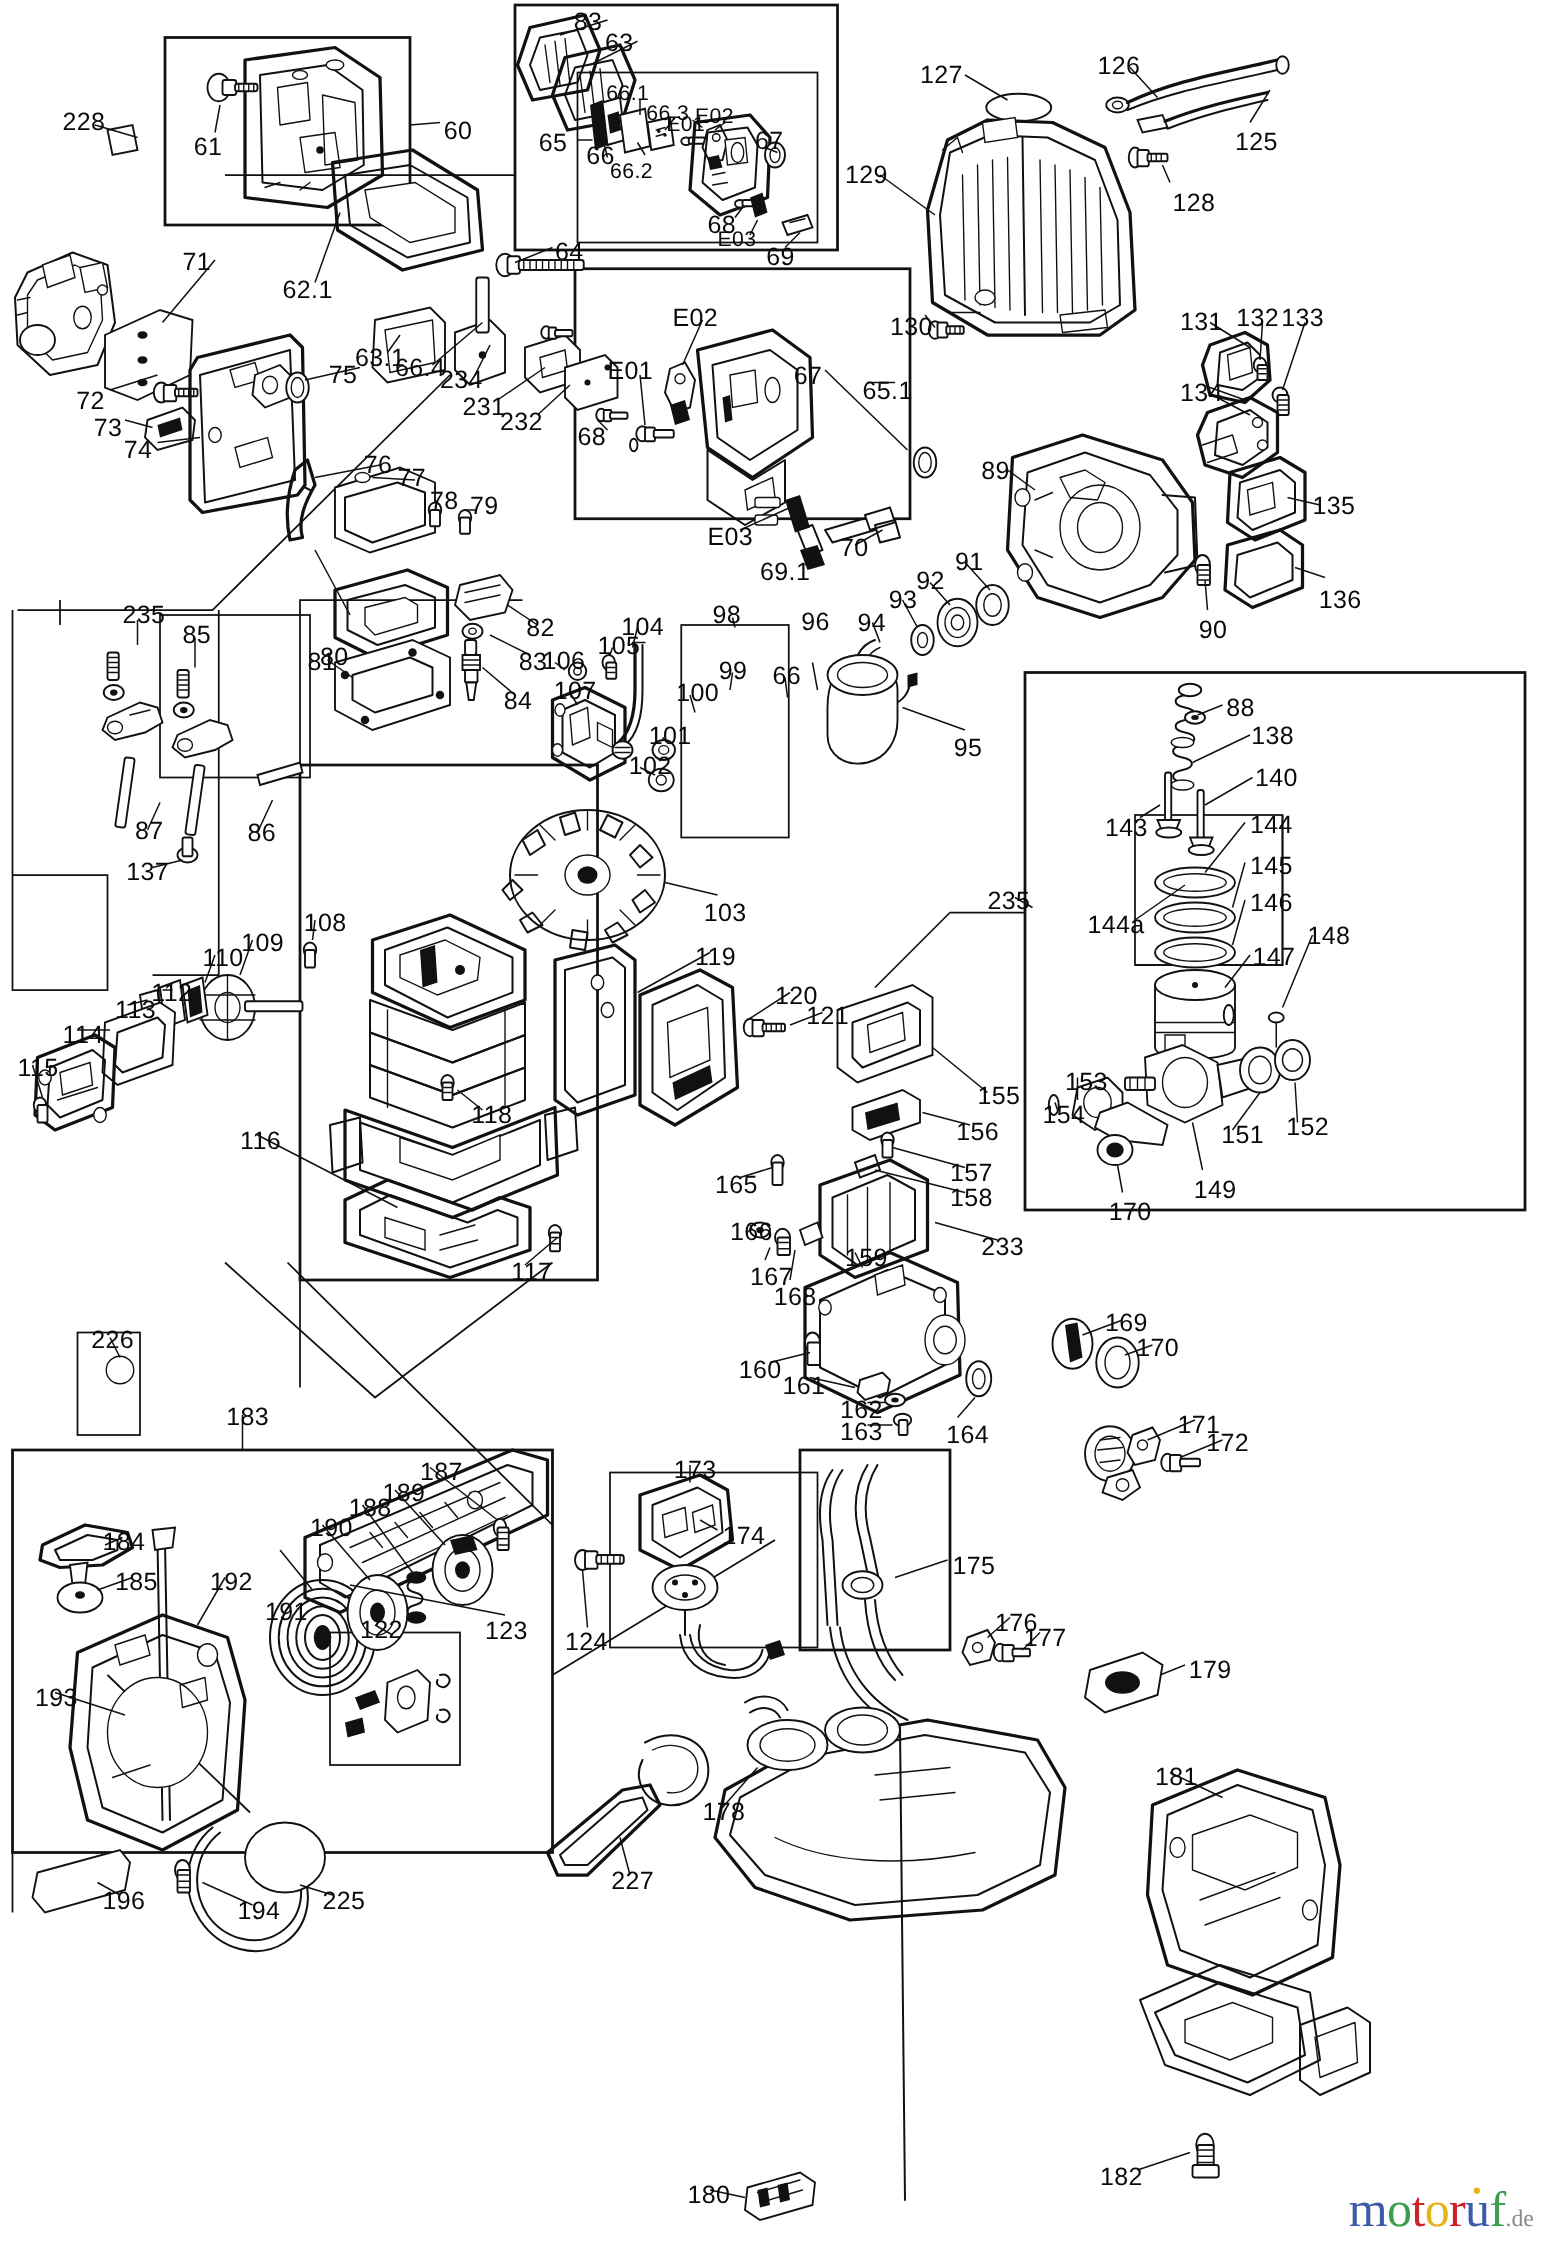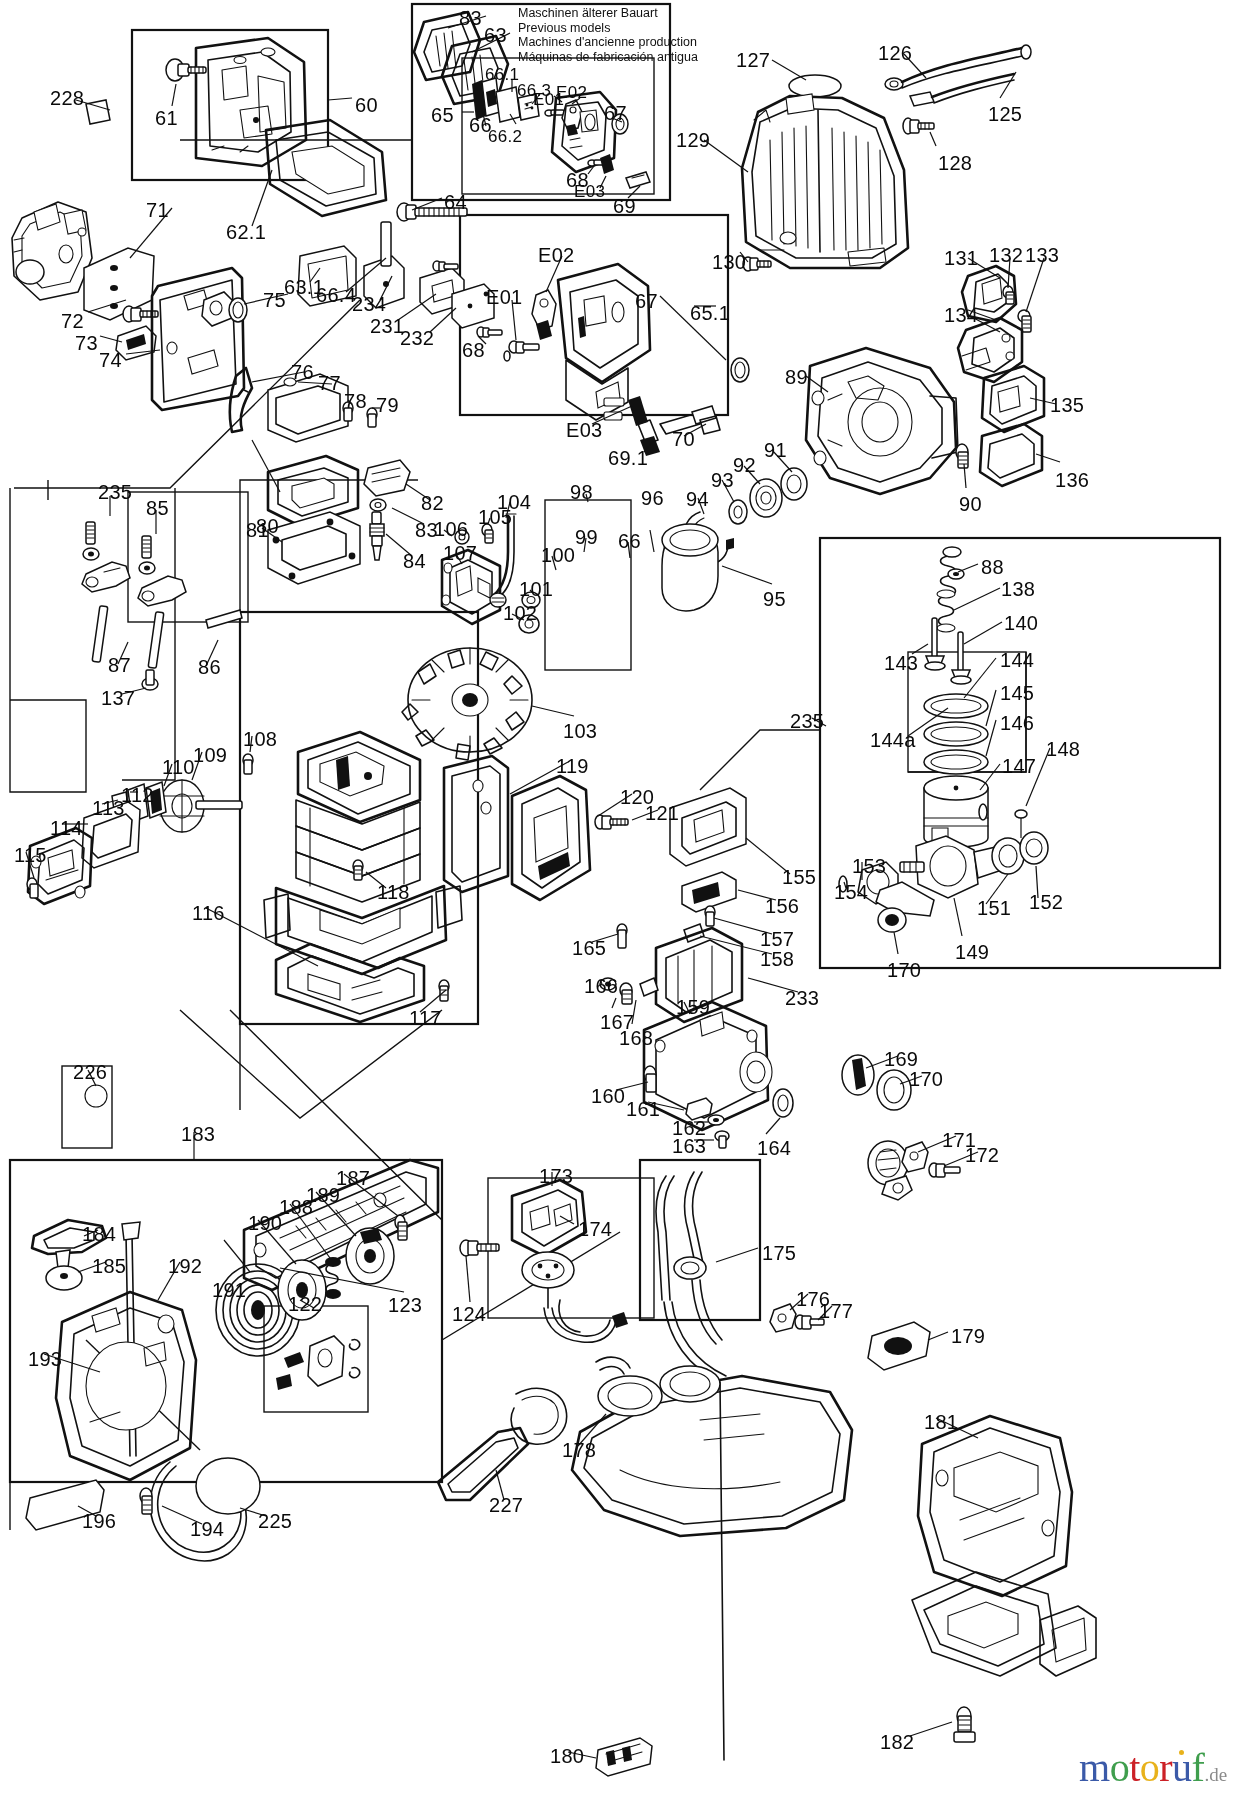--- a/index.html
+++ b/index.html
@@ -1203,17 +1203,16 @@
       <div class="num" style="left: 796px; top: 1289px;">176</div>
       <div class="num" style="left: 819px; top: 1301px;">177</div>
       <div class="num" style="left: 951px; top: 1326px;">179</div>
       <div class="num" style="left: 562px; top: 1440px;">178</div>
       <div class="num" style="left: 489px; top: 1495px;">227</div>
       <div class="num" style="left: 550px; top: 1746px;">180</div>
       <div class="num" style="left: 924px; top: 1412px;">181</div>
       <div class="num" style="left: 880px; top: 1732px;">182</div>
     </div>
 
-  <div class="note" style="left:518px;top:6px;" id="note-block"><div>Maschinen älterer Bauart</div><div>Previous models</div><div>Machines d'ancienne production</div><div>Máquinas de fabricación antigua</div></div>
 
   <div class="wm" style="left:1079px;top:1748px;" id="wm-block"><span style="color: rgb(59, 90, 168);">m</span><span style="color: rgb(63, 158, 77);">o</span><span style="color: rgb(204, 33, 39);">t</span><span style="color: rgb(232, 178, 27);">o</span><span style="color: rgb(204, 33, 39);">r</span><span style="color: rgb(59, 90, 168);">u</span><span style="color: rgb(63, 158, 77);">f</span><span class="dot" style="background: rgb(232, 178, 27); left: 100px; top: 2px;"></span><span class="suffix" style="color: rgb(138, 138, 138);">.de</span></div>
 
 </div>
 
 </body></html>

